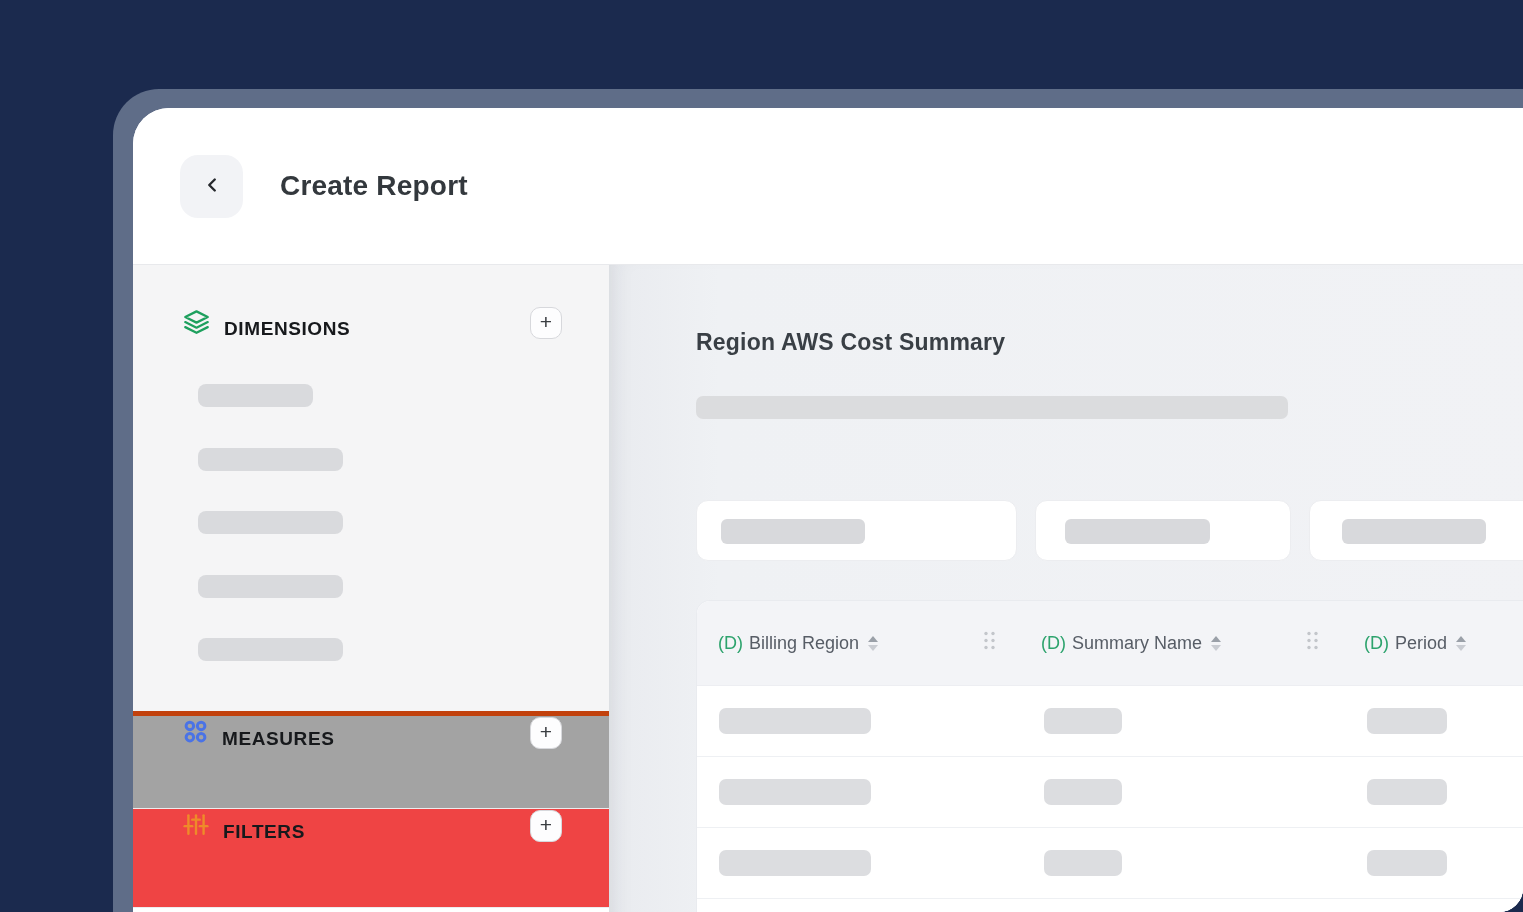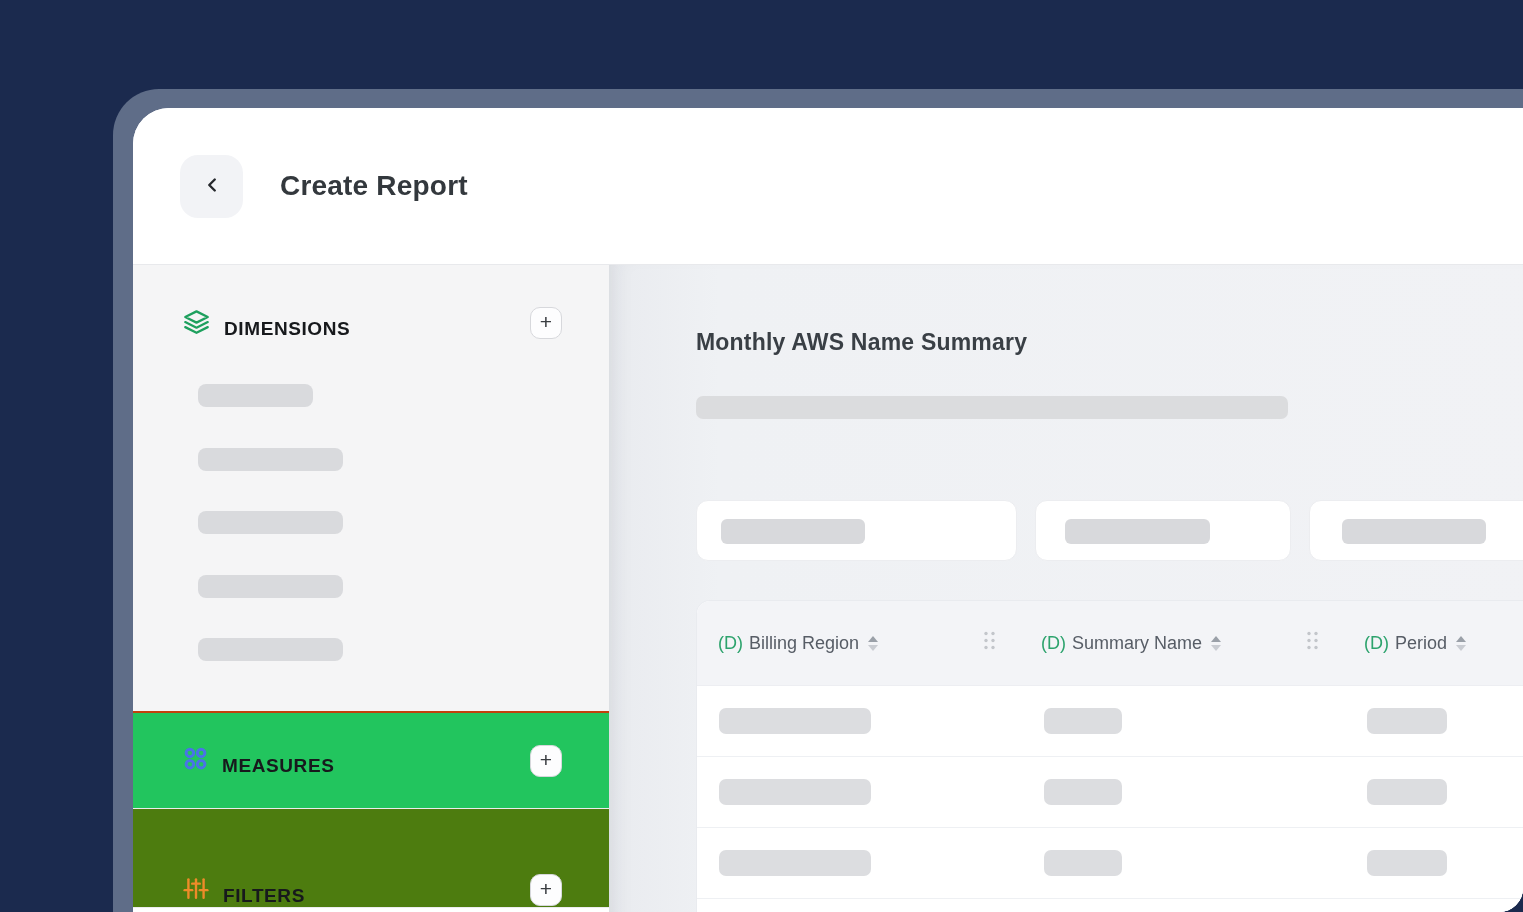--- a/index.html
+++ b/index.html
@@ -52,24 +52,24 @@
     background:#fdfdfe; color:#3a3d41; font-size:21px; line-height:28px; font-weight:400;
     display:flex; align-items:center; justify-content:center; cursor:pointer; padding-bottom:2px;
   }
   .sec-dimensions {
     height:446px; flex:0 0 446px; background:#f5f5f6; position:relative; padding-top:41px;
   }
   .skeleton-list { position:absolute; left:65px; top:119px; }
   .skel { background:#d9dadd; border-radius:8px; height:23px; }
   .skel.sb { width:145px; margin-bottom:40.5px; }
   .skel.sb.first { width:115px; }
-  .sec-measures { height:97px; flex:0 0 97px; background:#22c55e; border-top:2px solid #c2410c;
-    display:flex; align-items:center; }
-  .sec-filters  { height:99px; flex:0 0 99px; background:#4d7c0f; border-top:1px solid #ececee;
-    display:flex; align-items:flex-end; }
+  .sec-measures { height:97px; flex:0 0 97px; background:#a3a3a3; border-top:5px solid #c2410c;
+    display:flex; }
+  .sec-filters  { height:99px; flex:0 0 99px; background:#ef4444; border-top:1px solid #ececee;
+    display:flex; align-items:flex-start; }
   .sidebar-rest { flex:1; background:#fff; border-top:1px solid #ececee; }
   .sec-measures .section-head, .sec-filters .section-head { width:100%; }
 
   
   .main {
     flex:1; position:relative; min-width:0;
     background:linear-gradient(to right,#e9ebef 0px,#eff1f4 110px,#f1f2f5 100%);
     box-shadow:inset 18px 0 24px -18px rgba(30,40,60,0.12);
   }
   .report-title {
@@ -193,21 +193,21 @@
             </span>
             <span class="section-label">FILTERS</span>
             <button class="add-btn">+</button>
           </div>
         </div>
 
         <div class="sidebar-rest"></div>
       </div>
 
       <div class="main">
-        <div class="report-title">Monthly AWS Name Summary</div>
+        <div class="report-title">Region AWS Cost Summary</div>
         <div class="hero-skel"></div>
 
         <div class="cards">
           <div class="card c1">
               <div class="skel"></div>
             </div>
           <div class="card c2">
               <div class="skel"></div>
             </div>
           <div class="card c3">

